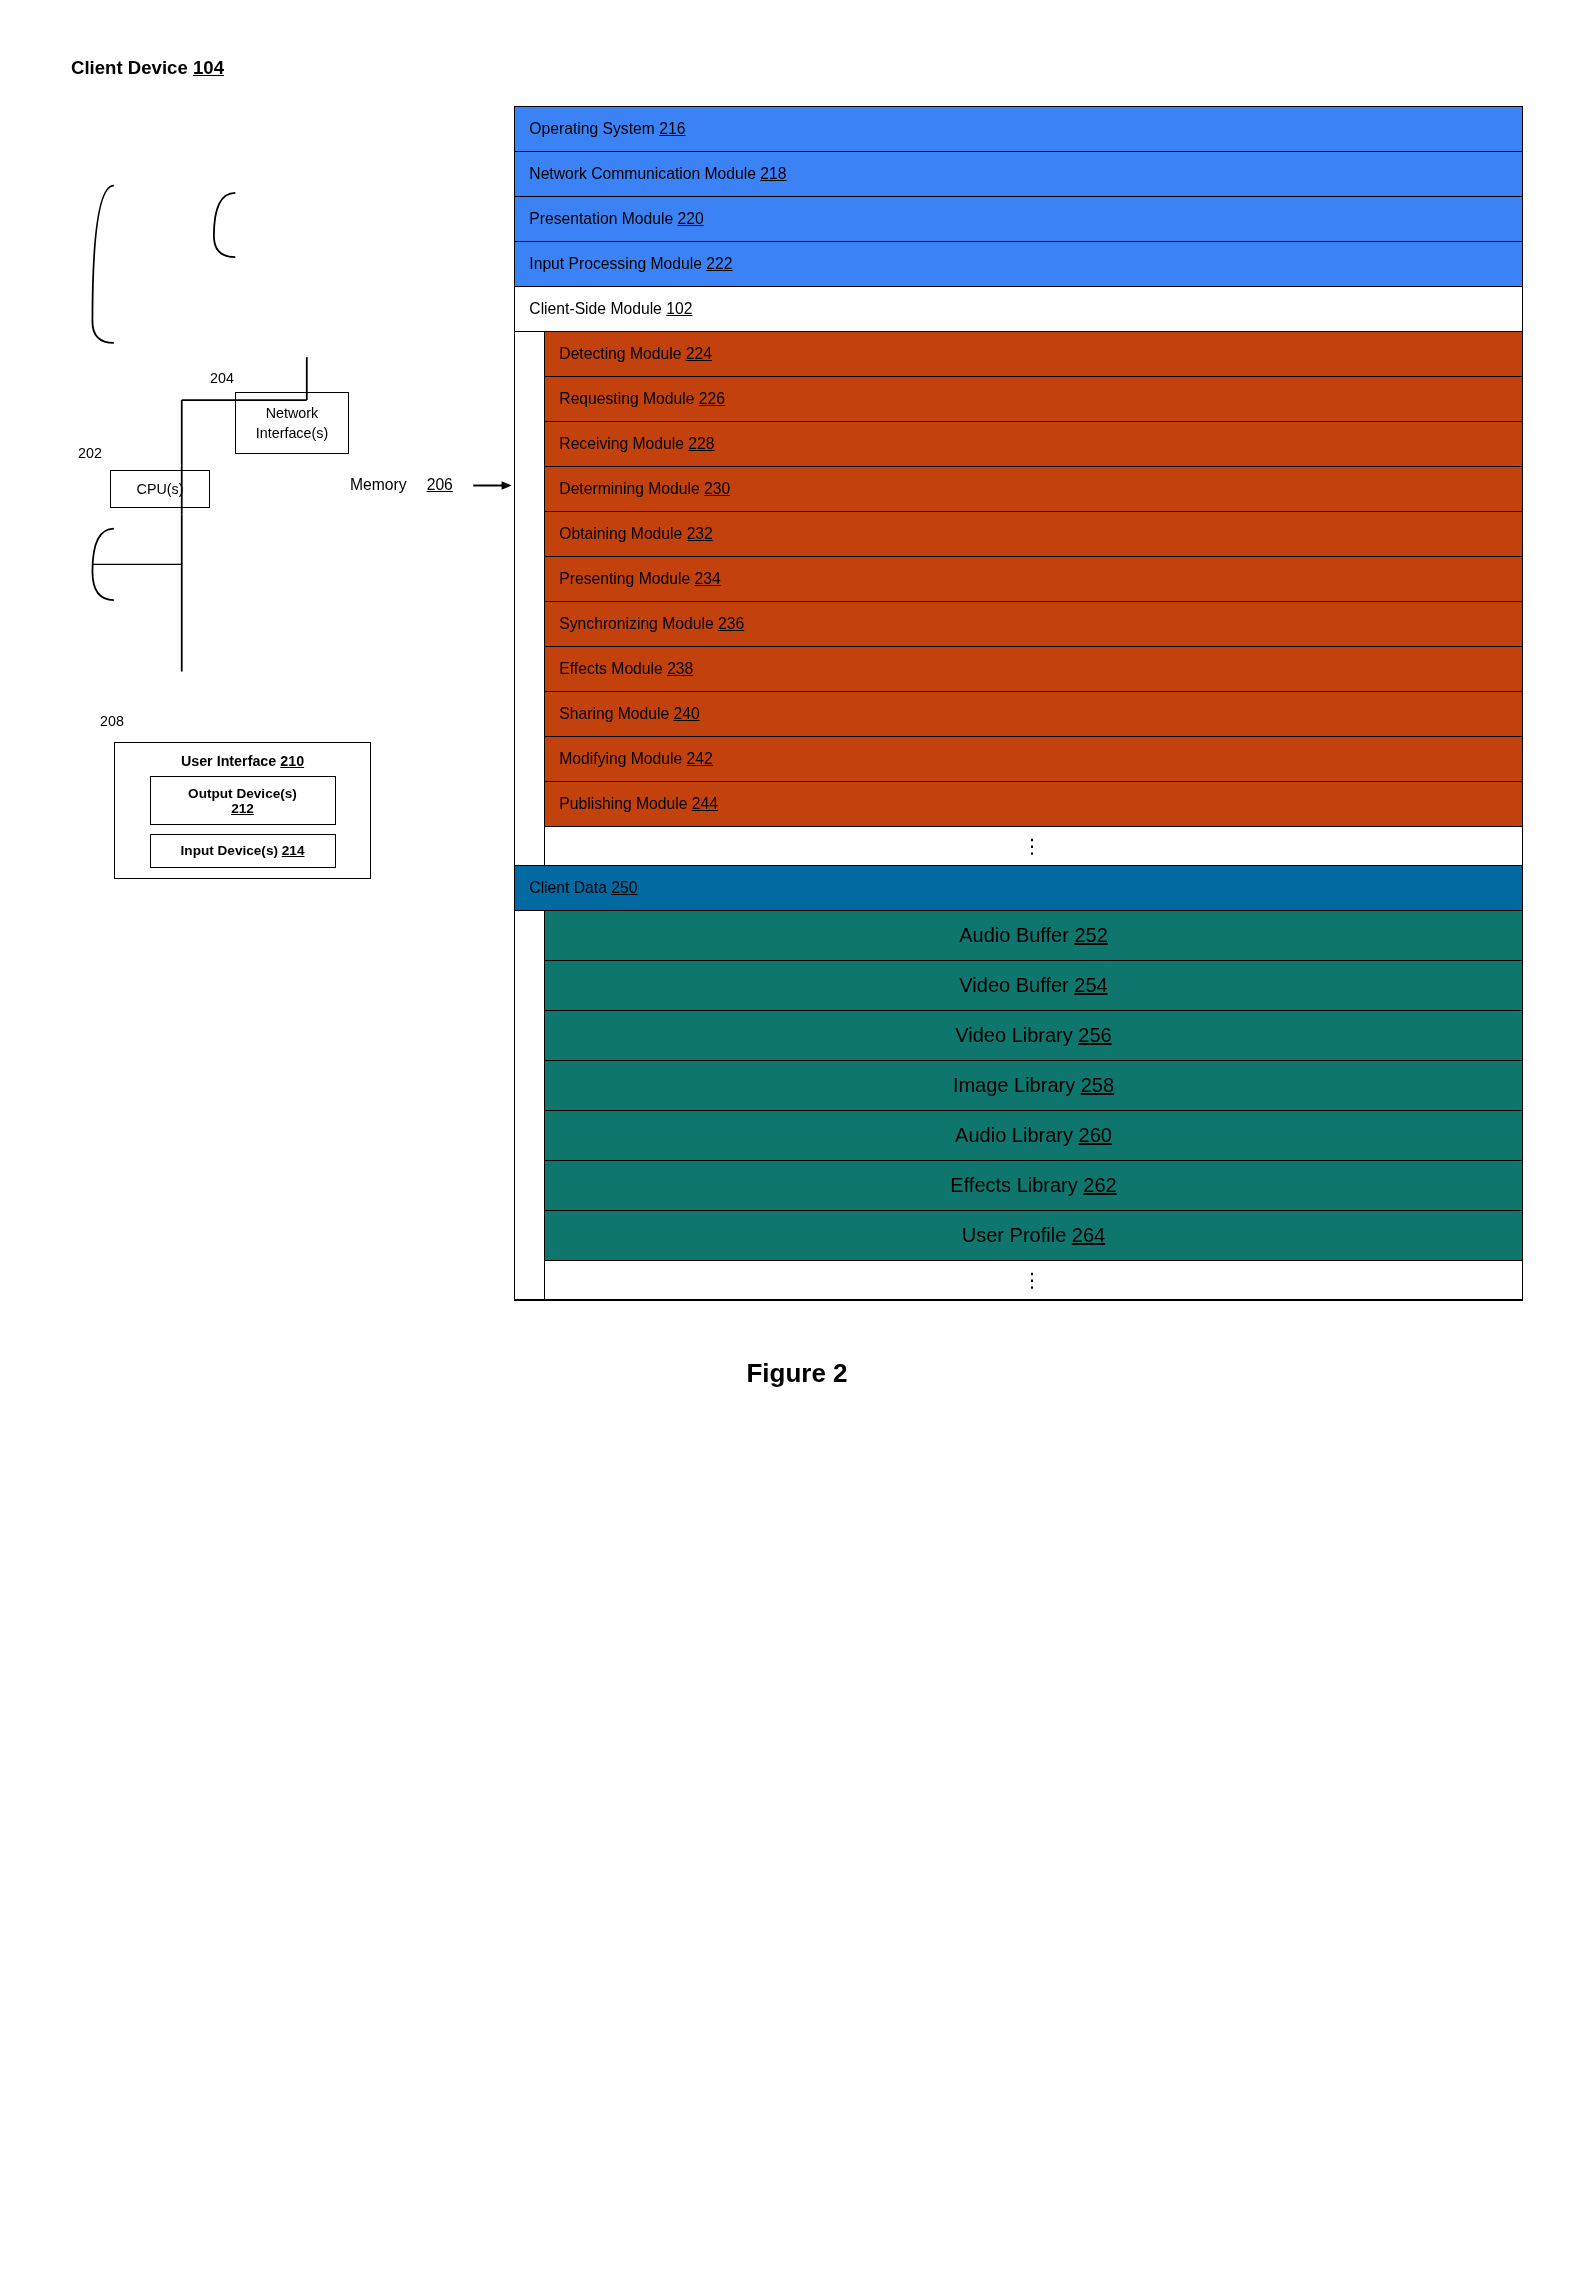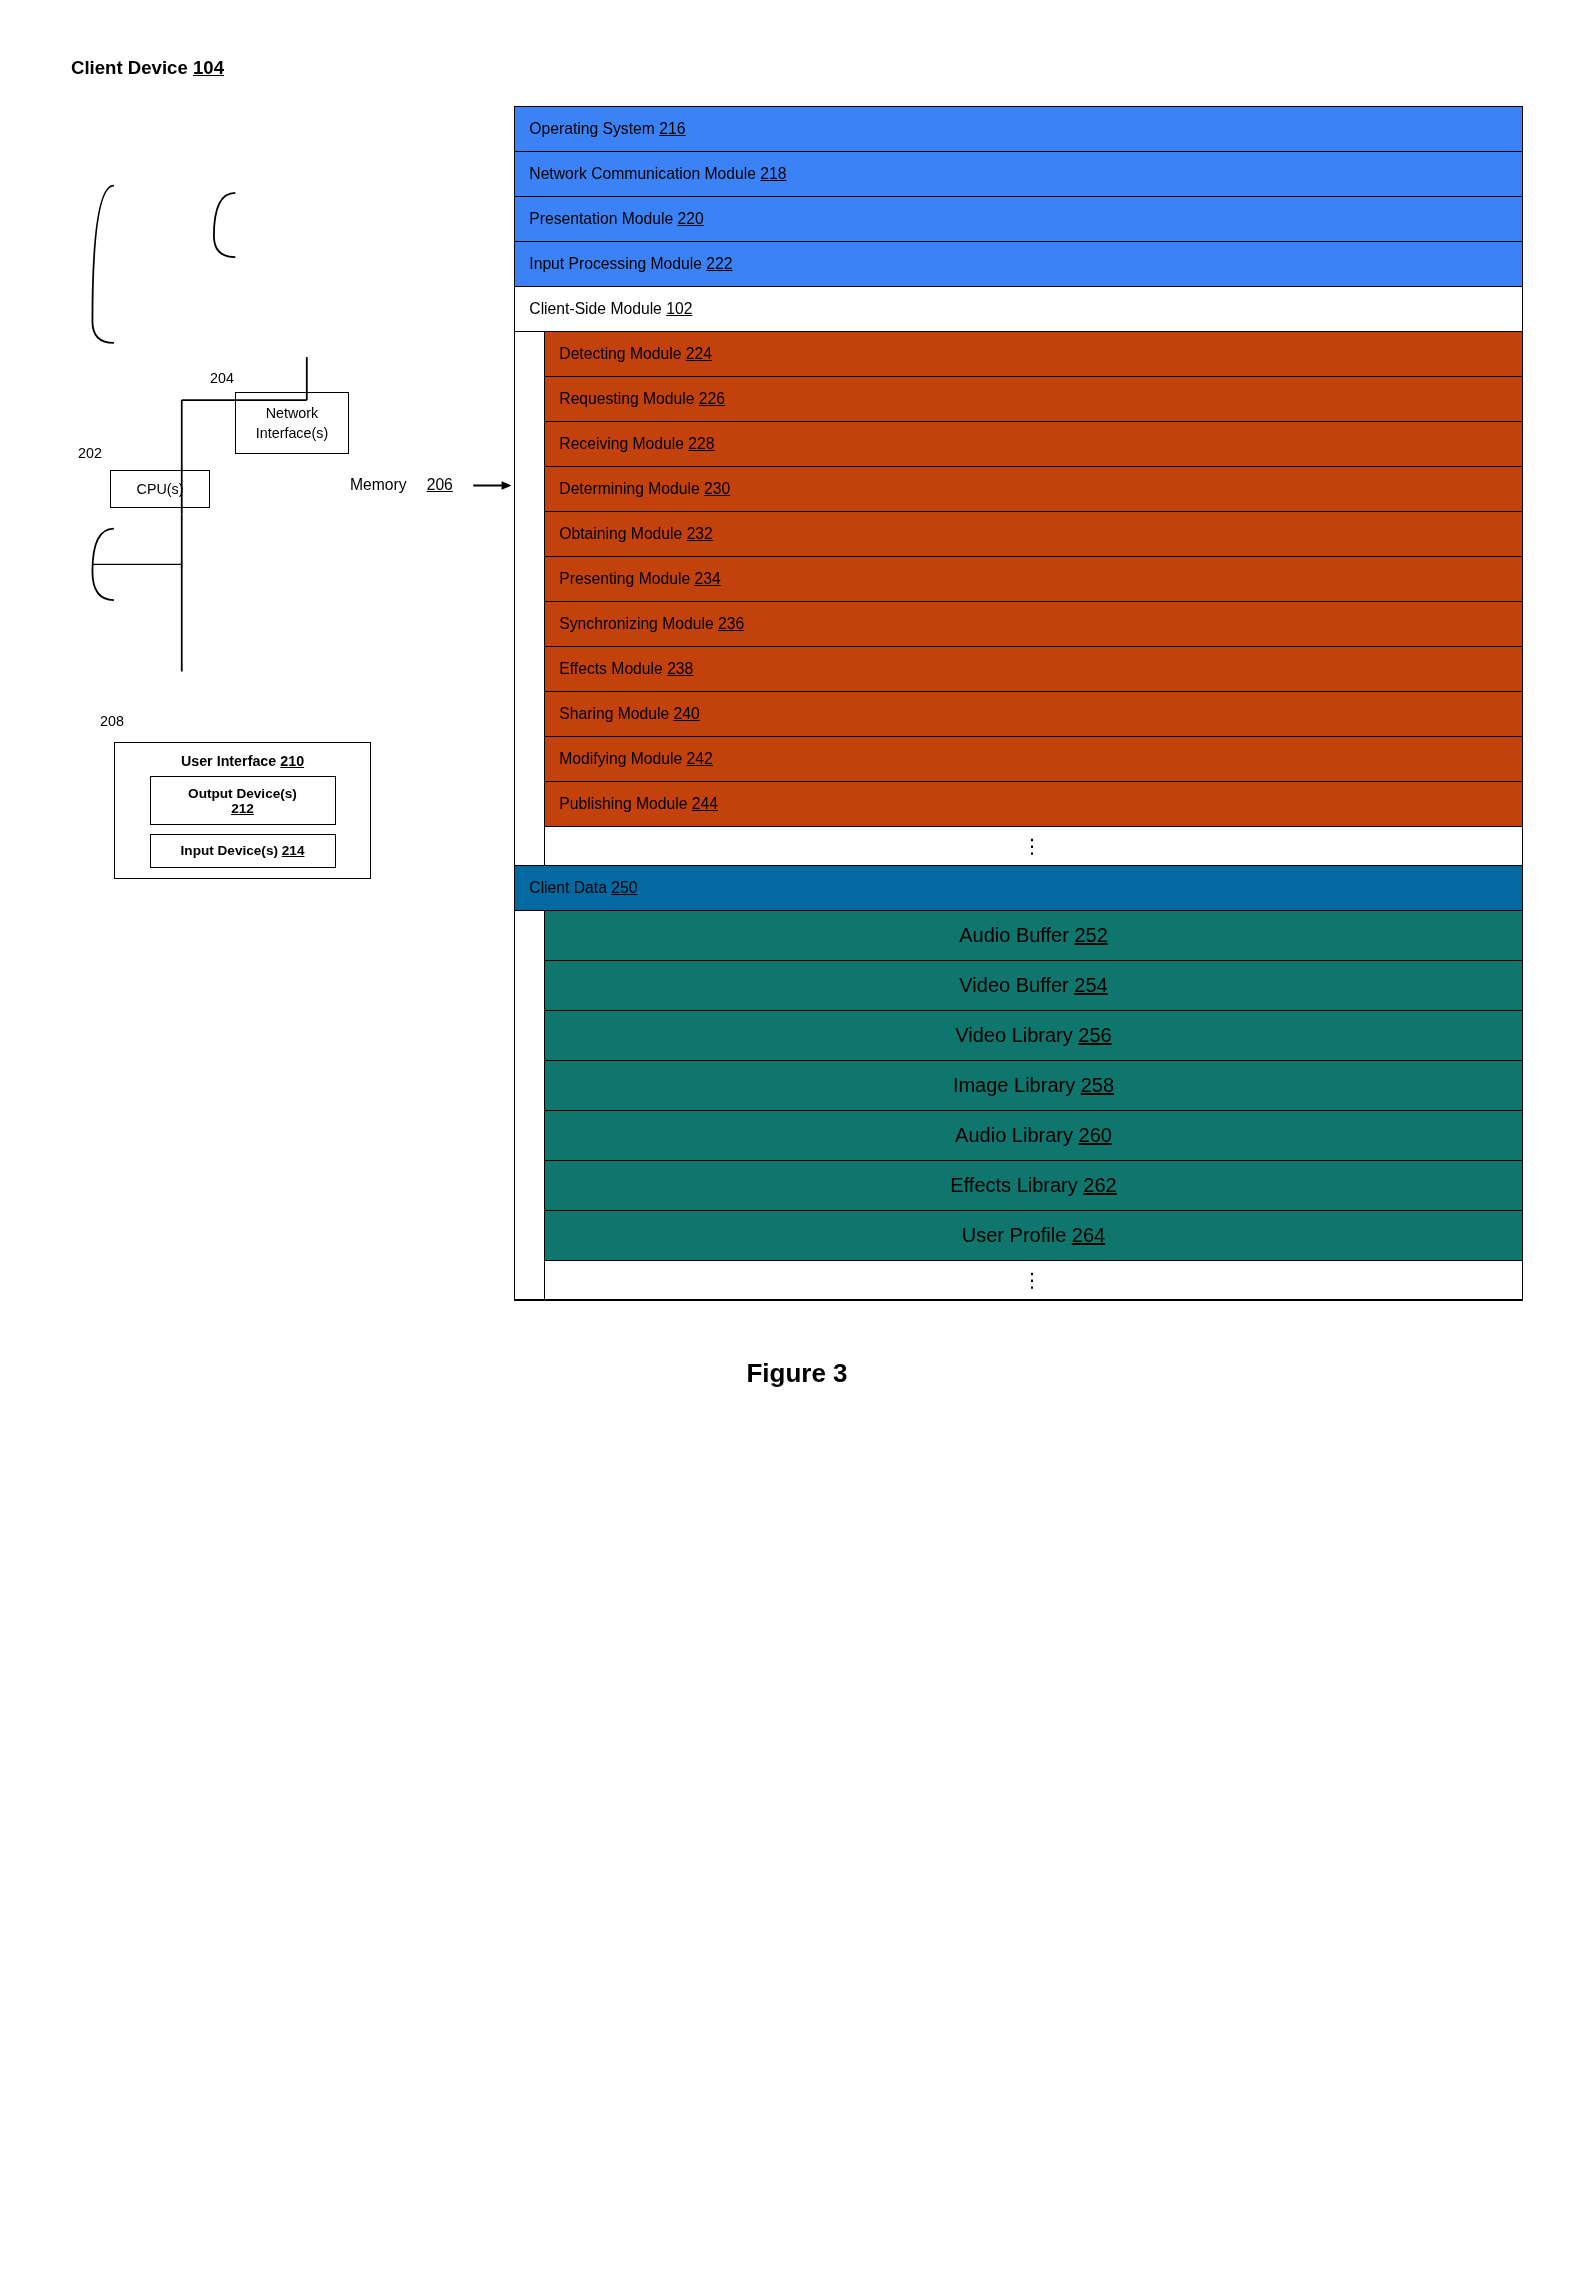--- a/index.html
+++ b/index.html
@@ -297,17 +297,17 @@
             <span>User Profile</span> <u><span>264</span></u>
           </div>
           <div style="padding:7.1px 14.3px;font-size:20px;text-align:center;letter-spacing:2.9px;">⋮</div>
         </div>
       </div>
 
     </div>
   </div>
 
   <div class="figure-caption">
-    <span>Figure 3</span>
+    <span>Figure 2</span>
   </div>
 
 </div>
 
 
 </body></html>

